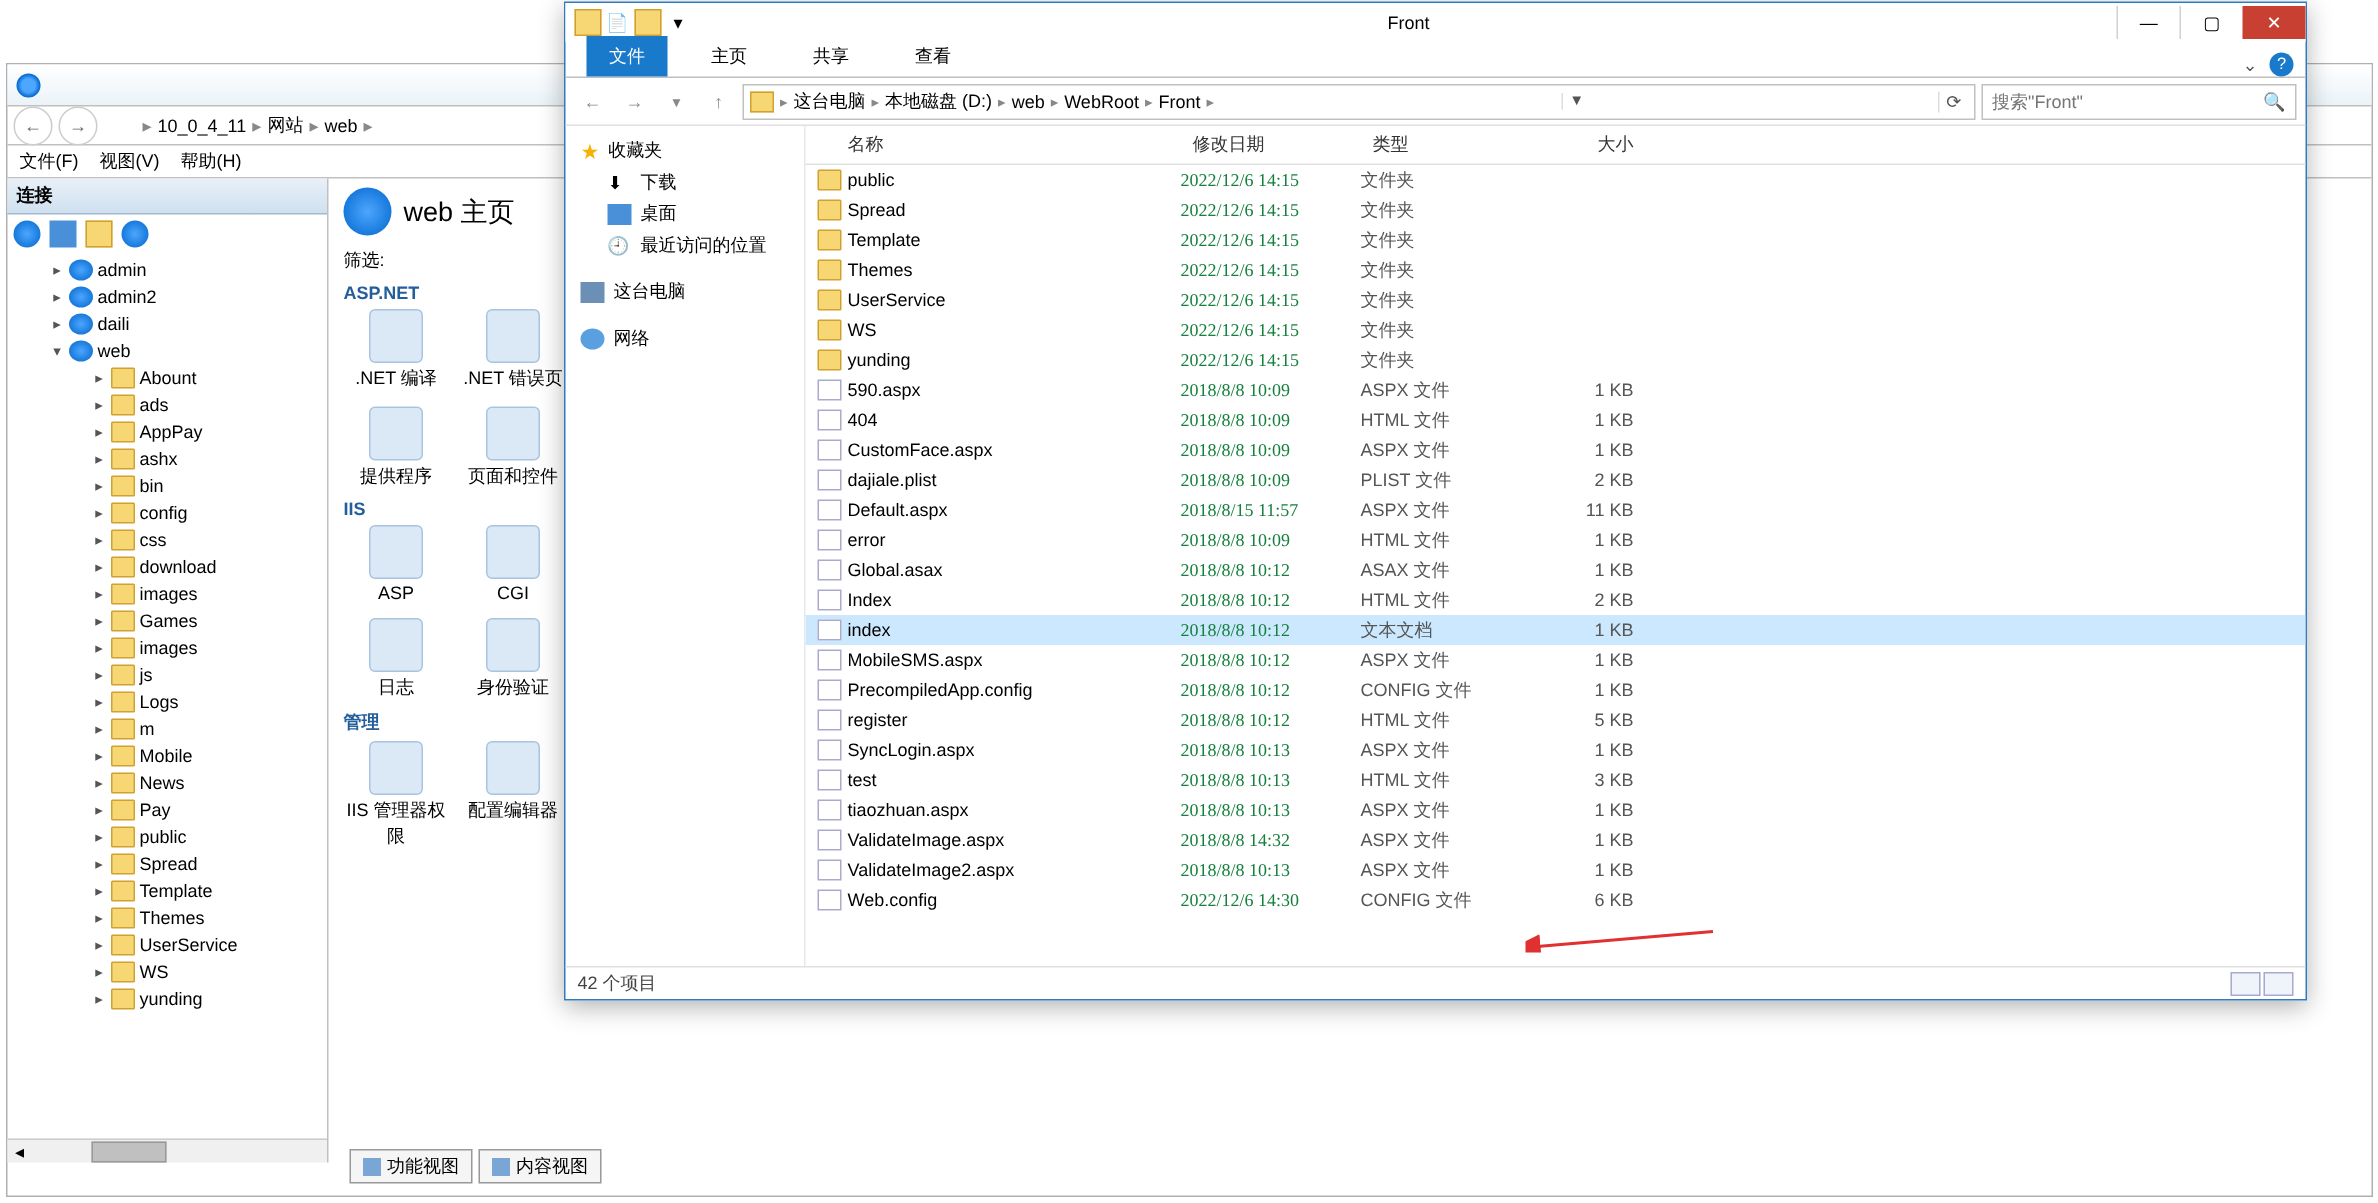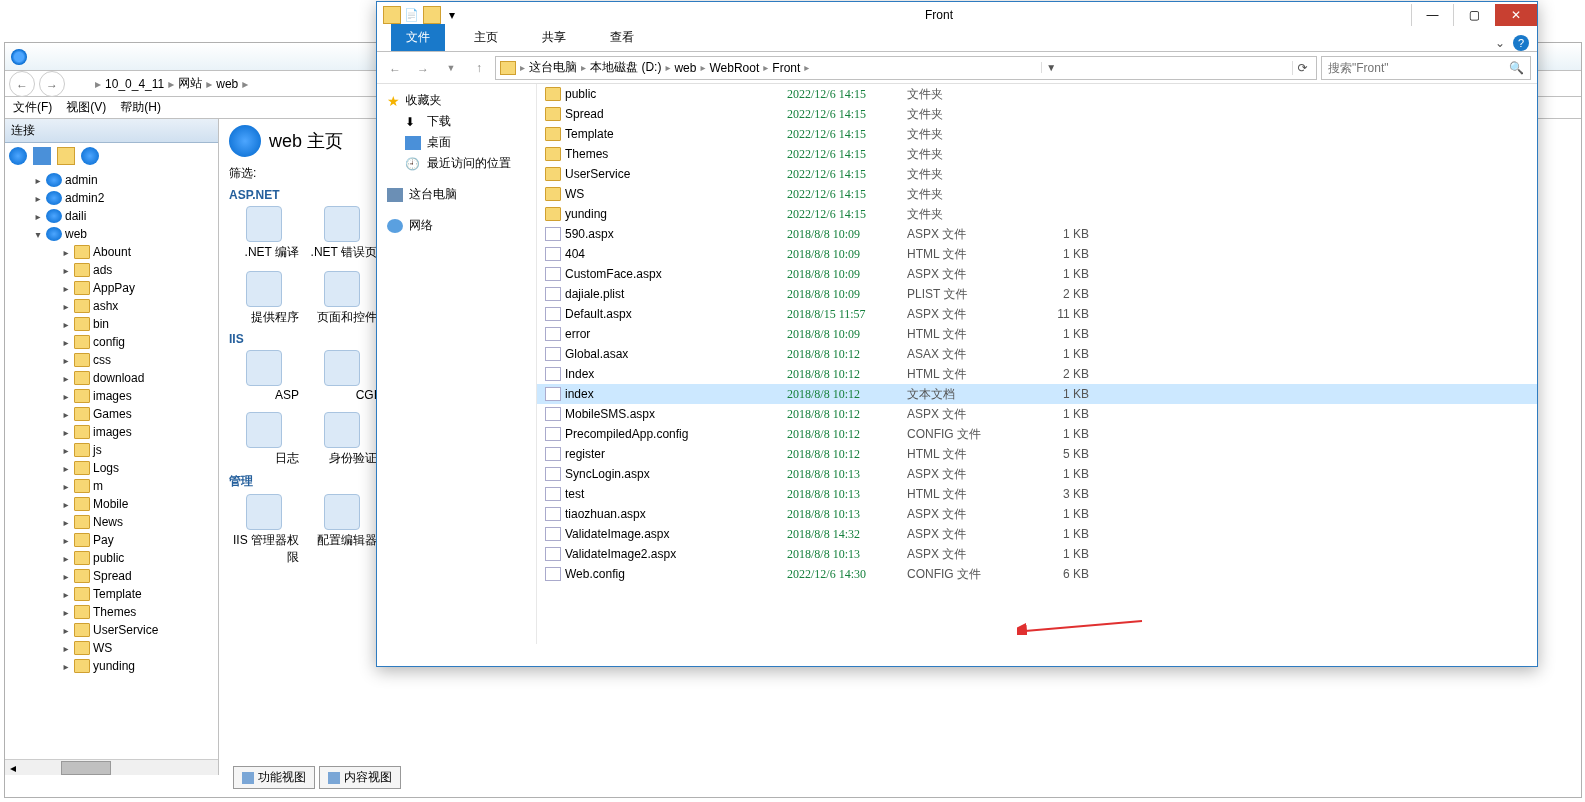--- a/index.html
+++ b/index.html
@@ -10,38 +10,38 @@
 .iis-titlebar { height: 28px; background: linear-gradient(#fff,#eaf3f8); display: flex; align-items: center; padding: 0 6px; border-bottom: 1px solid #c0c0c0; }
 .iis-titlebar .ie-icon { width: 16px; height: 16px; background: radial-gradient(#4da6ff 40%, #0066cc 70%); border-radius: 50%; margin-right: 6px; }
 .iis-nav { height: 26px; display: flex; align-items: center; border-bottom: 1px solid #c0c0c0; padding: 0 4px; gap: 4px; }
 .nav-btn { width: 24px; height: 22px; border: 1px solid #ccc; border-radius: 3px; display: flex; align-items: center; justify-content: center; color: #666; }
 .nav-btn.round { border-radius: 50%; width: 26px; height: 26px; }
 .breadcrumb { display: flex; align-items: center; gap: 4px; margin-left: 6px; }
 .bc-sep { color: #888; }
 .iis-menu { height: 22px; display: flex; align-items: center; gap: 14px; padding: 0 8px; border-bottom: 1px solid #c0c0c0; }
 .iis-body { display: flex; height: calc(100% - 98px); }
 .conn-panel { width: 214px; border-right: 1px solid #c0c0c0; display: flex; flex-direction: column; }
-.conn-header { background: linear-gradient(#e8f0f8,#d0e0f0); padding: 3px 6px; font-weight: normal; border-bottom: 1px solid #a0b8d0; }
+.conn-header { background: linear-gradient(#e8f0f8,#d0e0f0); padding: 3px 6px; font-weight: bold; border-bottom: 1px solid #a0b8d0; }
 .conn-toolbar { display:flex; gap:6px; padding:4px; }
 .conn-toolbar span{width:18px;height:18px;display:inline-block;}
 .tree { flex: 1; overflow: auto; padding: 2px 0; }
 .tree-row { display: flex; align-items: center; height: 18px; padding-left: 4px; white-space: nowrap; }
 .exp { width: 10px; text-align: center; color: #555; font-size:10px;}
 .tree-icon { width: 16px; height: 14px; margin: 0 3px; display:inline-block; background:#f7d774; border:1px solid #d0a030; border-radius:1px;}
 .tree-icon.globe{background:radial-gradient(#4da6ff,#0066cc);border-radius:50%;border:none;}
 .tree-scroll { height: 16px; background: #f0f0f0; border-top: 1px solid #ccc; display:flex; align-items:center; }
 .tree-scroll .thumb{height:14px;width:50px;background:#c0c0c0;margin-left:40px;border:1px solid #999;}
 .main-panel { flex: 1; padding: 6px 10px; overflow: hidden; }
 .main-title { display:flex; align-items:center; gap:8px; margin-bottom:8px;}
 .main-title .globe{width:32px;height:32px;background:radial-gradient(#4da6ff,#0066cc);border-radius:50%;}
 .main-title h1{font-size:18px;font-weight:normal;}
 .filter-row{display:flex;align-items:center;gap:6px;margin-bottom:6px;}
 .section-label{color:#245f9c;font-weight:bold;margin:6px 0 4px;}
 .icon-grid{display:flex;flex-wrap:wrap;gap:8px;}
-.grid-item{width:70px;text-align:right;font-size:11px;}
+.grid-item{width:70px;text-align:center;font-size:11px;}
 .grid-item .ico{width:36px;height:36px;margin:0 auto 2px;background:#dbe9f7;border:1px solid #a9c4e0;border-radius:4px;display:flex;align-items:center;justify-content:center;font-size:10px;color:#556;}
 .view-tabs{position:absolute;left:228px;bottom:8px;display:flex;gap:4px;}
 .view-tab{border:1px solid #999;background:#f5f5f5;padding:2px 8px;display:flex;align-items:center;gap:4px;}
 .view-tab .sq{width:12px;height:12px;background:#7aa6d6;}
 .status-bar{position:absolute;left:0;bottom:0;width:100%;height:22px;background:#eef2f7;border-top:1px solid #c0c0c0;padding:3px 8px;}
 .watermark{position:absolute;left:670px;top:334px;font-size:26px;color:rgba(70,140,210,0.4);font-weight:bold;pointer-events:none;letter-spacing:1px;}
 .watermark .cn{color:rgba(212,160,120,0.55);}
 
 
 .explorer { position: absolute; left: 376px; top: 1px; width: 1162px; height: 666px; border: 1px solid #2e7bc0; background: #fff; box-shadow: 0 4px 16px rgba(0,0,0,0.3); }
@@ -432,20 +432,26 @@
           </div>
       </div>
       <div class="side-group">
         <div class="side-head">
             <span class="side-ico" style="background:#5aa0e0;border-radius:50%"></span>
             <span>网络</span>
           </div>
       </div>
     </div>
     <div class="exp-main">
+      <div class="col-header">
+        <div class="c-name">名称</div>
+        <div class="c-date">修改日期</div>
+        <div class="c-type">类型</div>
+        <div class="c-size">大小</div>
+      </div>
       <div class="file-list" id="file-list">
           <div class="file-row">
             <div class="fr-name">
               <span class="fi folder"></span>
               <span>public</span>
             </div>
             <div class="fr-date">2022/12/6 14:15</div>
             <div class="fr-type">文件夹</div>
             <div class="fr-size"></div>
           </div>
@@ -659,20 +665,27 @@
           <div class="file-row">
             <div class="fr-name">
               <span class="fi file"></span>
               <span>Web.config</span>
             </div>
             <div class="fr-date">2022/12/6 14:30</div>
             <div class="fr-type">CONFIG 文件</div>
             <div class="fr-size">6 KB</div>
           </div>
         </div>
+    </div>
+  </div>
+  <div class="exp-status">
+    <span>42 个项目</span>
+    <div class="views">
+      <div class="vb"></div>
+      <div class="vb"></div>
     </div>
   </div>
   <div class="arrow">
     <svg viewBox="0 0 130 18">
         <defs>
           <marker id="ah" markerWidth="10" markerHeight="8" refX="1" refY="4" orient="auto">
             <polygon points="0 0, 10 4, 0 8" fill="#e03030"></polygon>
           </marker>
         </defs>
         <line x1="125" y1="4" x2="8" y2="14" stroke="#e03030" stroke-width="2" marker-end="url(#ah)"></line>

